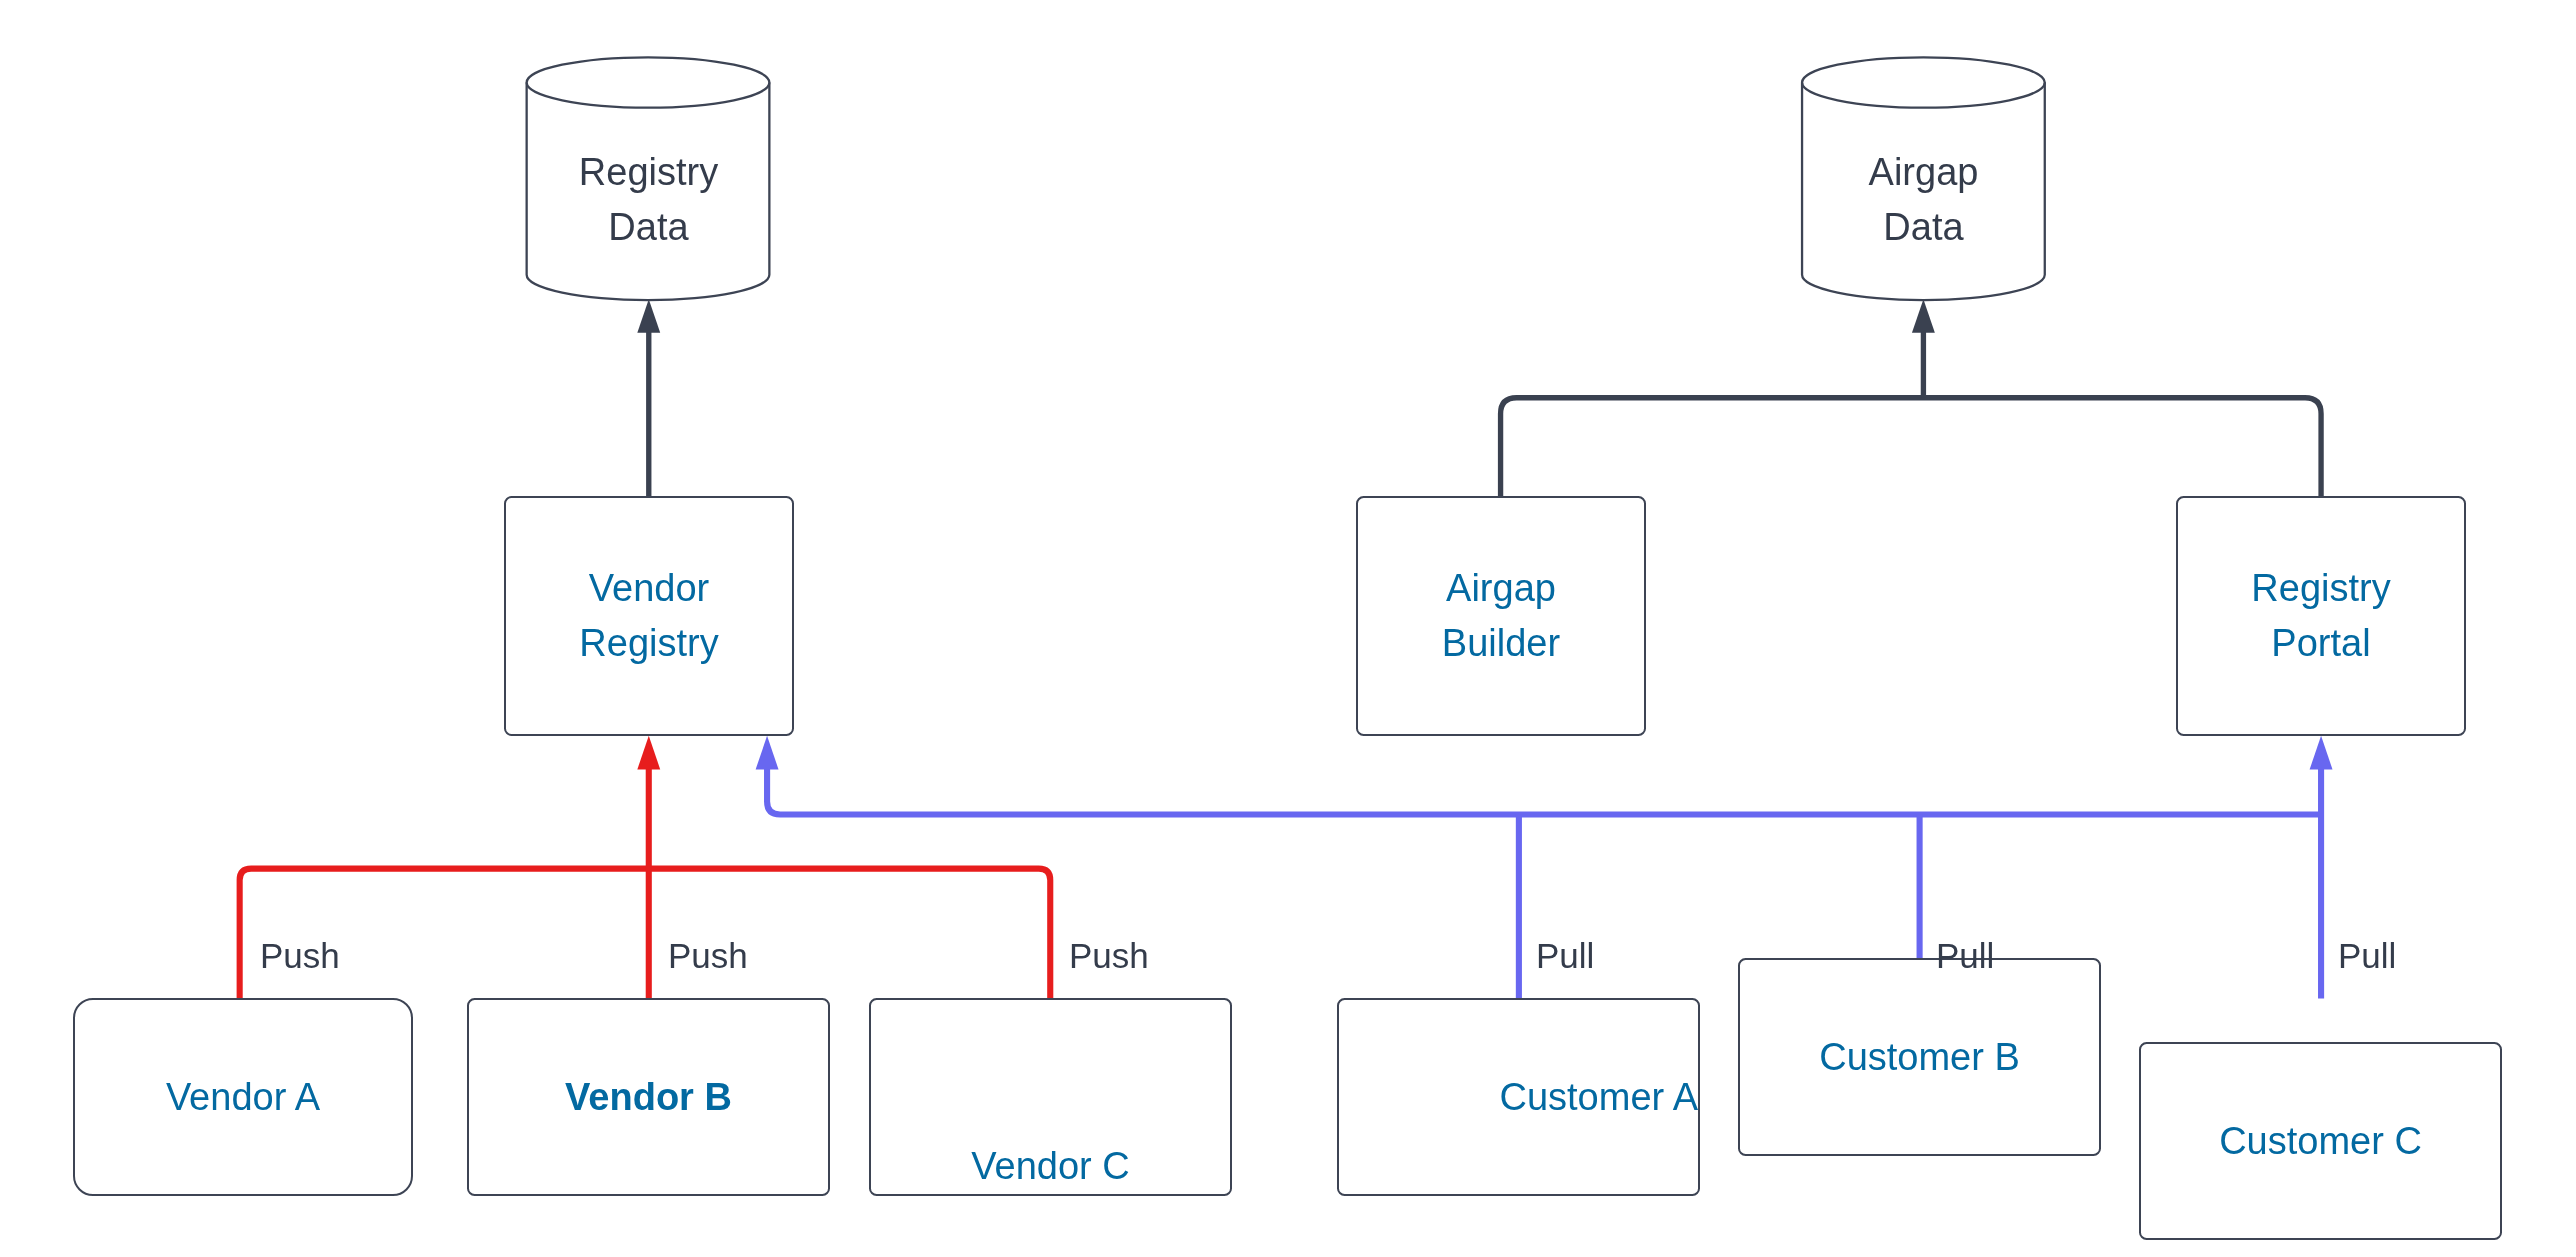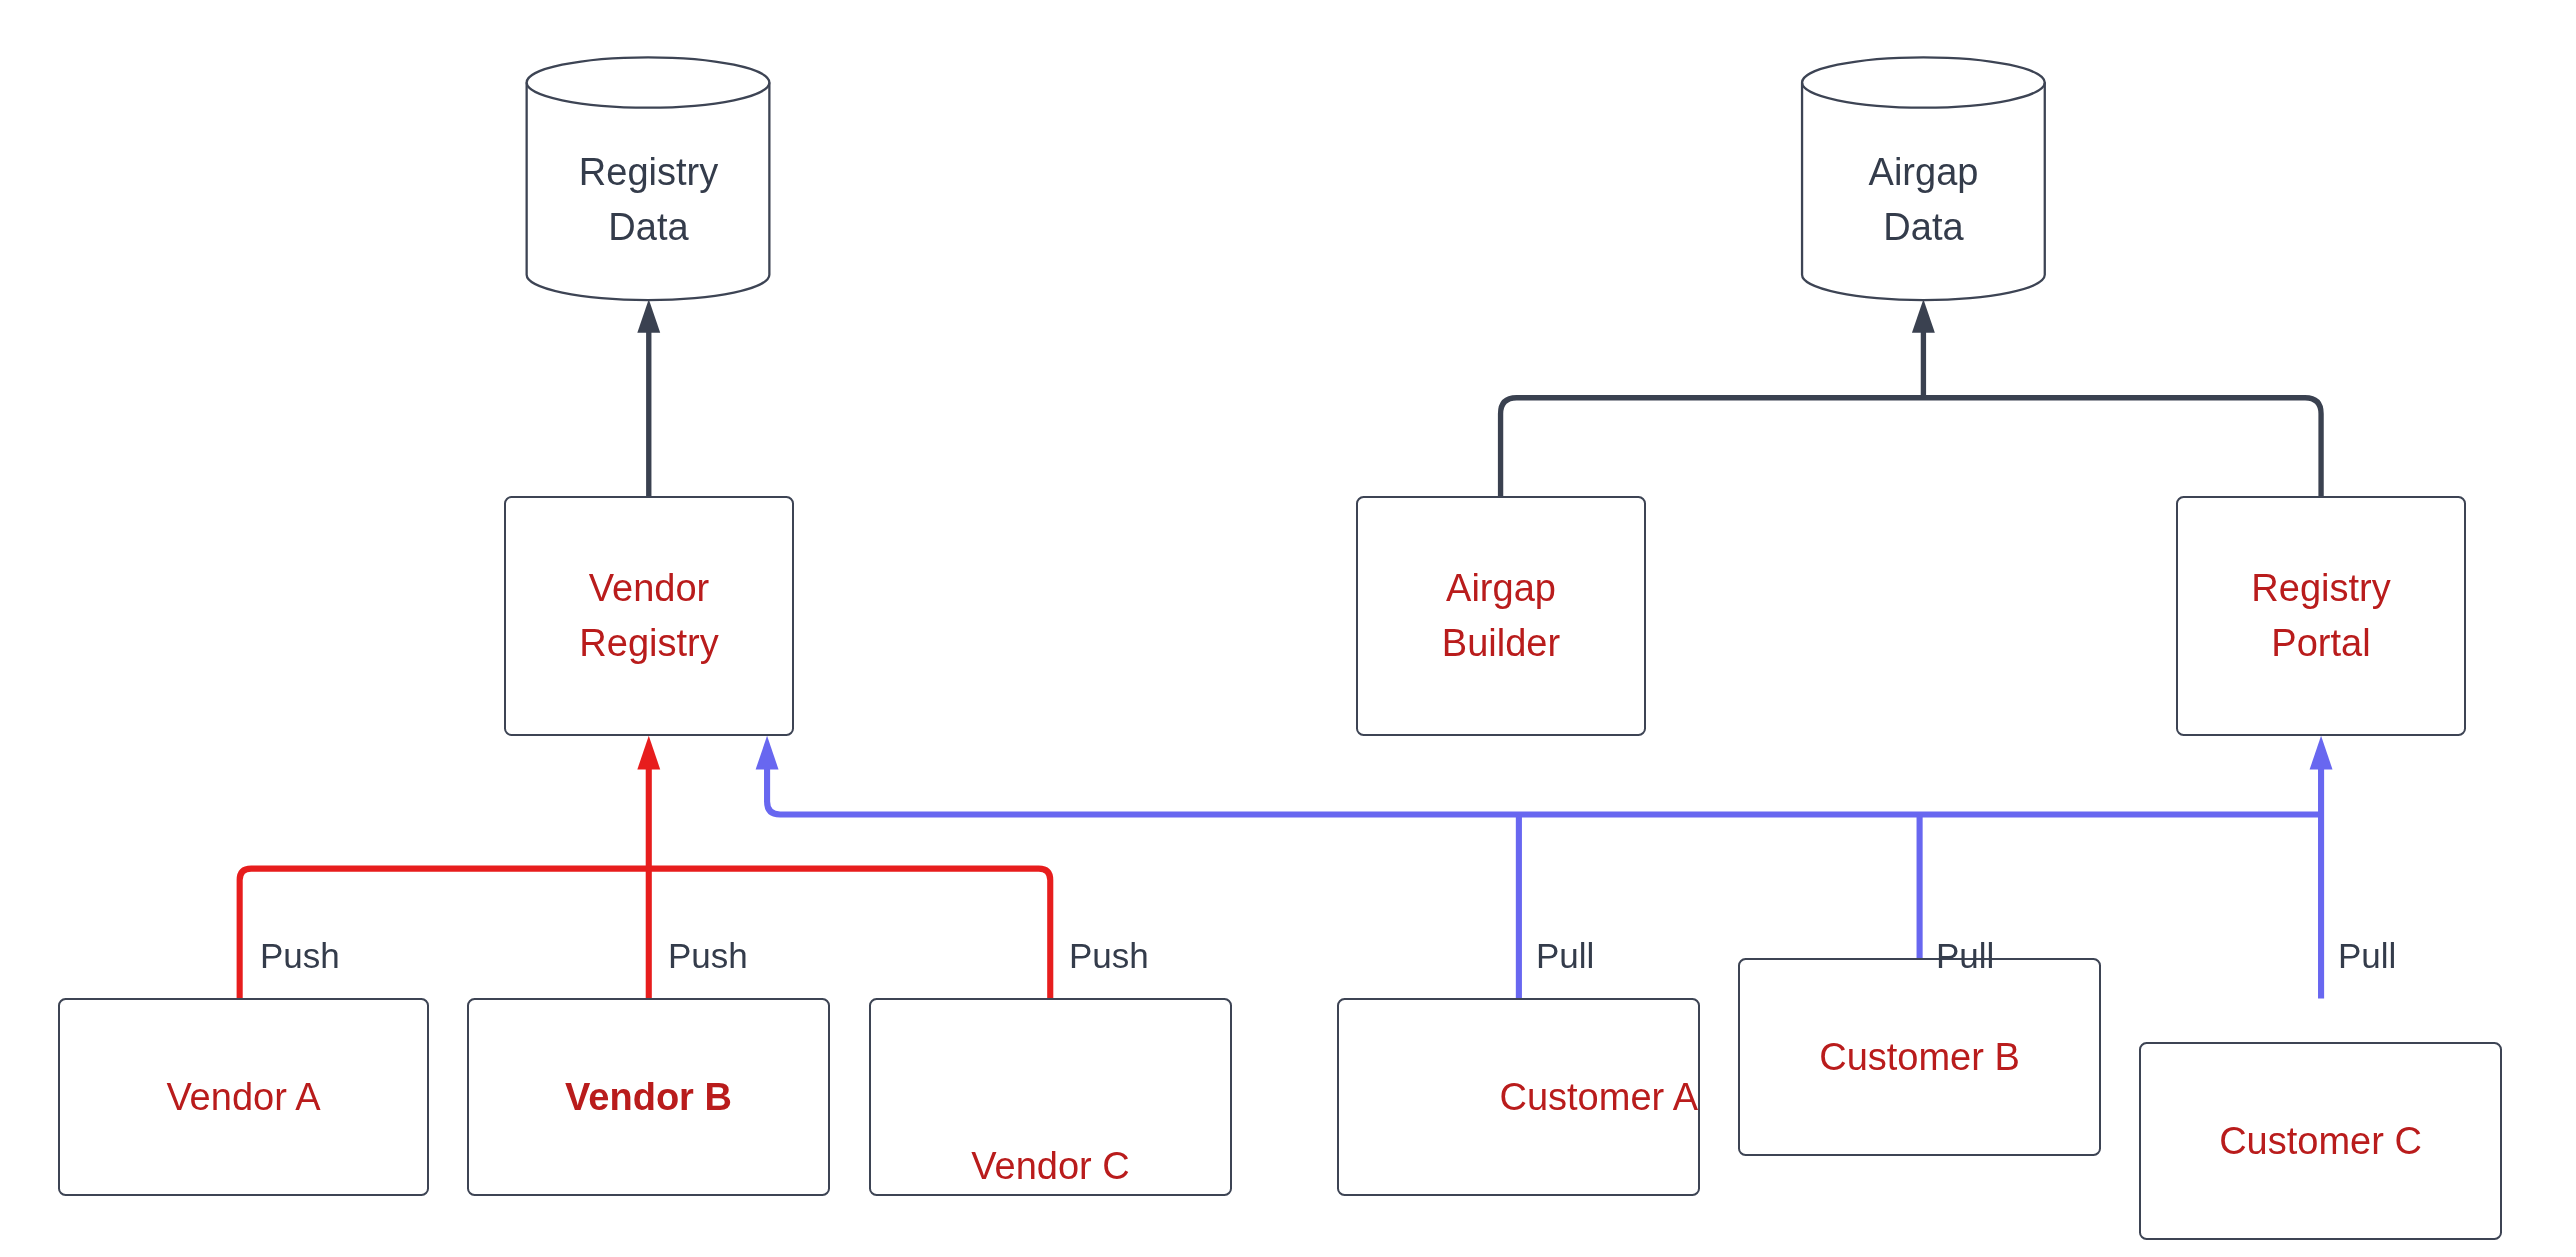--- a/index.html
+++ b/index.html
@@ -29,21 +29,21 @@
     background: #ffffff;
     border: 2.3px solid #3d4454;
     border-radius: 7.6px;
     display: flex;
     flex-direction: column;
     align-items: center;
     justify-content: center;
     text-align: center;
     font-size: 38px;
     line-height: 55px;
-    color: #b91c1c;
+    color: #0369a1;
   }
   .cyl-label {
     position: absolute;
     text-align: center;
     font-size: 38px;
     line-height: 55px;
     color: #343c4b;
   }
   .edge-label {
     position: absolute;
@@ -122,21 +122,21 @@
   </div>
   <div class="node" style="left:1356px;top:496px;width:290px;height:240px;">
     <div>Airgap</div>
     <div>Builder</div>
   </div>
   <div class="node" style="left:2176px;top:496px;width:290px;height:240px;">
     <div>Registry</div>
     <div>Portal</div>
   </div>
 
-  <div class="node" style="left:58px;top:998px;width:371px;height:198px;">
+  <div class="node" style="left:73px;top:998px;width:340px;height:198px;border-radius:20px;">
     <div>Vendor A</div>
   </div>
   <div class="node" style="left:467px;top:998px;width:363px;height:198px;font-weight:bold;">
     <div>Vendor B</div>
   </div>
   <div class="node" style="left:869px;top:998px;width:363px;height:198px;justify-content:flex-end;">
     <div>Vendor C</div>
   </div>
   <div class="node" style="left:1337px;top:998px;width:363px;height:198px;align-items:flex-end;">
     <div>Customer A</div>

